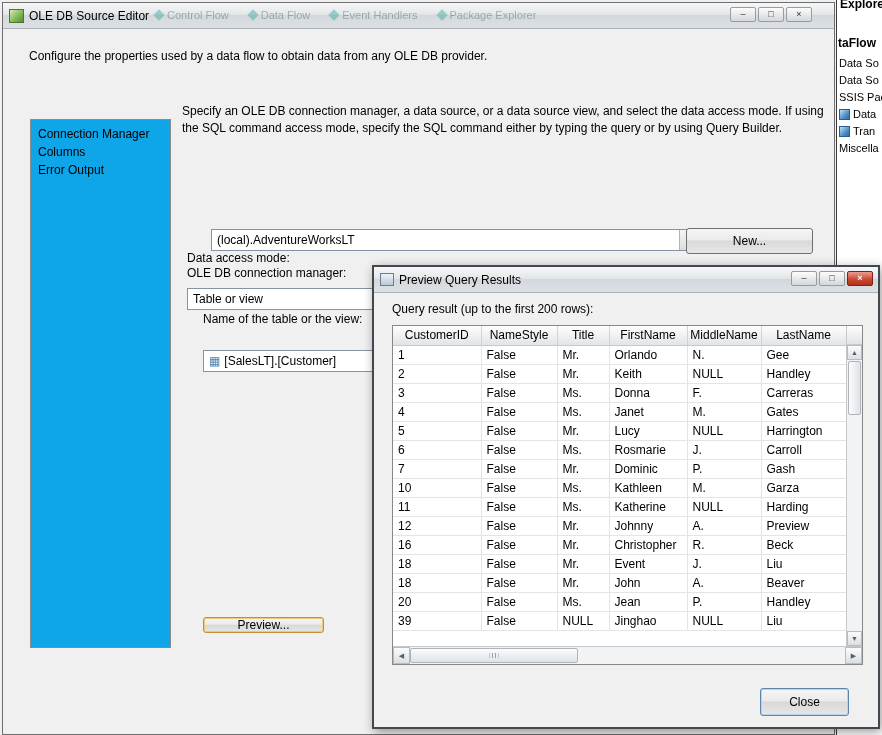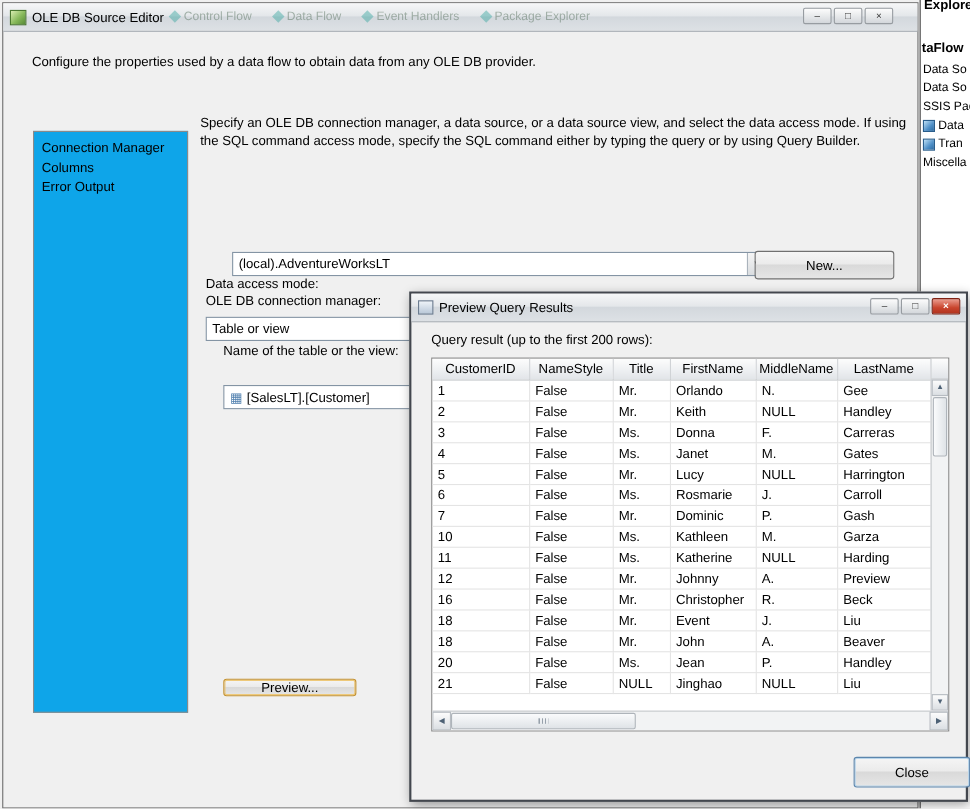--- a/index.html
+++ b/index.html
@@ -145,22 +145,22 @@
     width:168px; margin:1px 0; position:relative; flex:0 0 auto;
     background:linear-gradient(#fafbfc,#dfe3e7); border:1px solid #aeb4ba; border-radius:2px;
   }
   .hs-thumb::after {
     content:""; position:absolute; left:50%; top:4px; bottom:4px; width:9px; transform:translateX(-50%);
     background:repeating-linear-gradient(90deg,#97a1ab 0 1px,transparent 1px 3px);
   }
   .hs-track { flex:1; }
 
   #btn-close {
-    position:absolute; left:386px; top:421px; width:106px; height:28px;
-    border:1px solid #5c86ad; box-shadow:0 0 0 1px #b9d5ea inset;margin-left:16px;
+    position:absolute; left:386px; top:421px; width:89px; height:28px;
+    border:1px solid #5c86ad; box-shadow:0 0 0 1px #b9d5ea inset;
   }
 
   
   .app-icon { width:15px; height:14px; flex:0 0 auto; border:1px solid #49772f;
     background:linear-gradient(135deg,#d8ecb0,#86b85a 55%,#568a36); }
   .pv-icon { width:14px; height:13px; flex:0 0 auto; border:1px solid #6b7c90;
     background:linear-gradient(#eef3f8,#b9c8d8); }
 </style>
 </head>
 <body>
@@ -398,21 +398,21 @@
             </tr>
             <tr>
               <td>20</td>
               <td>False</td>
               <td>Ms.</td>
               <td>Jean</td>
               <td>P.</td>
               <td>Handley</td>
             </tr>
             <tr>
-              <td>21</td>
+              <td>39</td>
               <td>False</td>
               <td>NULL</td>
               <td>Jinghao</td>
               <td>NULL</td>
               <td>Liu</td>
             </tr>
           </tbody>
       </table>
 
       <div class="vscroll">

